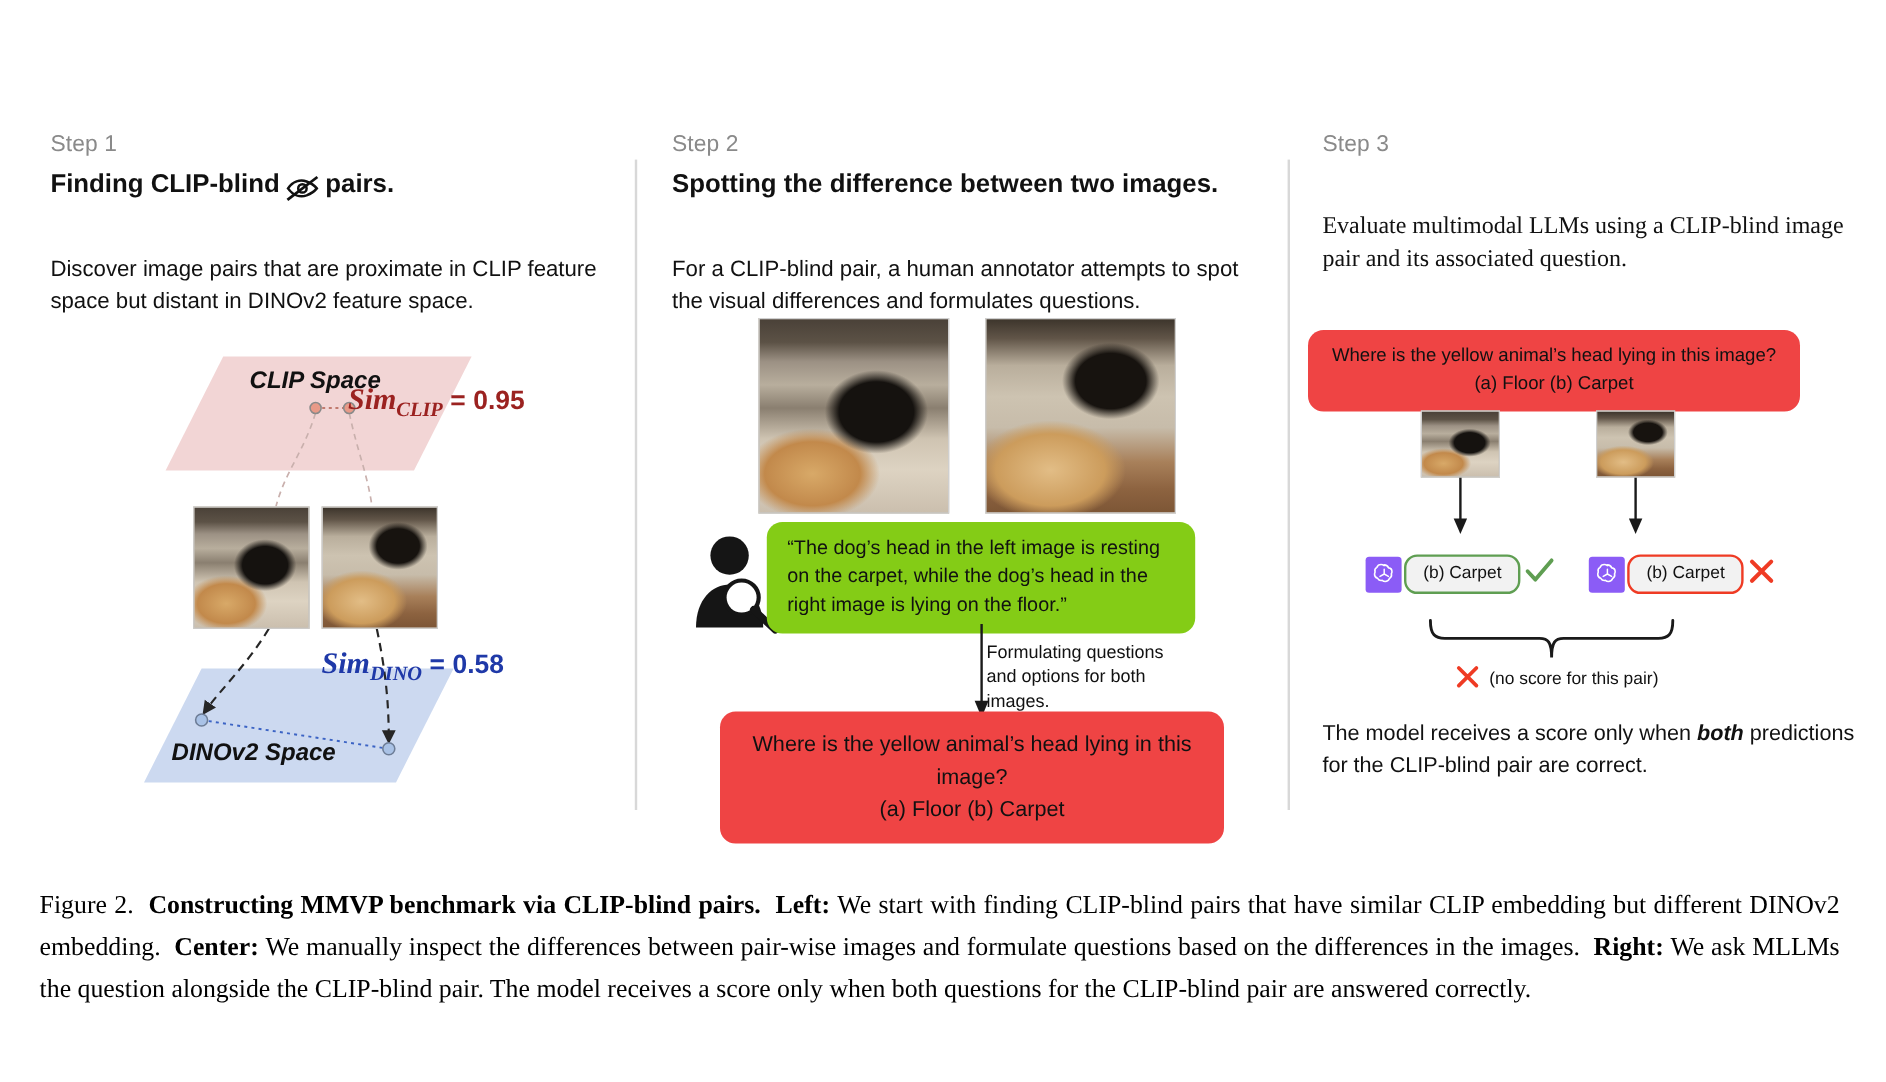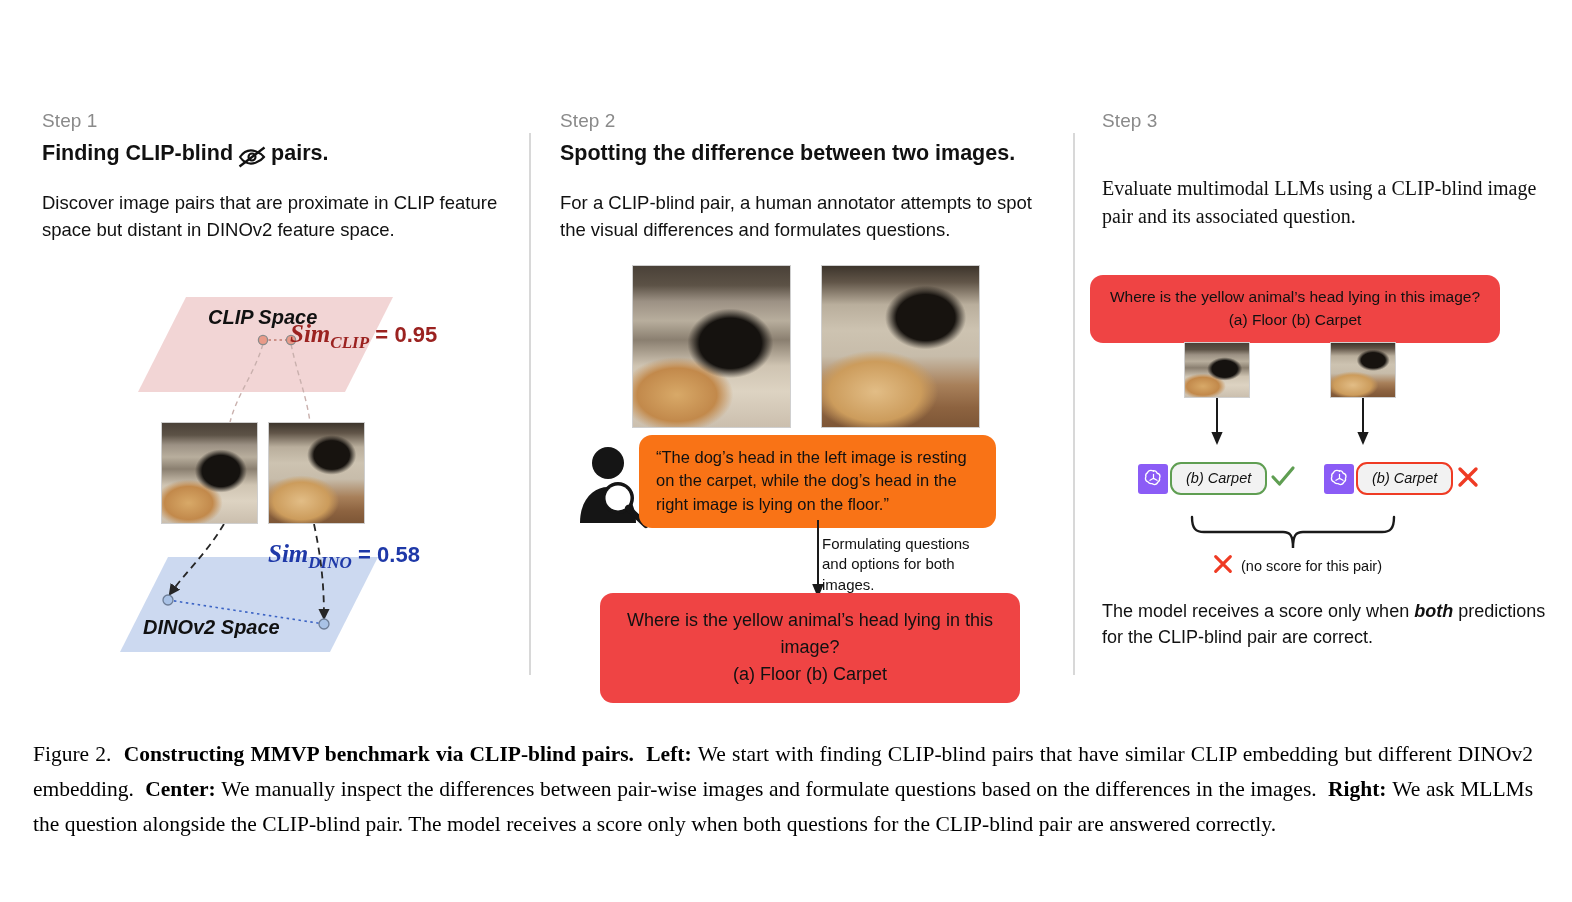--- a/index.html
+++ b/index.html
@@ -24,21 +24,21 @@
   #div1 { left: 529px; }
   #div2 { left: 1073px; }
 
   .step-label {
     font-size: 19px; color: #8a8a8a; letter-spacing: .1px;
     margin-bottom: 9px;
   }
   .step-head {
     font-size: 21.5px; font-weight: bold; color: #111;
     display: flex; align-items: center; gap: 4px;
-    margin-bottom: 24px; white-space: nowrap;
+    margin-bottom: 45px; white-space: nowrap;
   }
   .step-body {
     font-size: 18.5px; color: #111; line-height: 1.45;
   }
   .serif-body {
     font-family: "Liberation Serif", serif;
     font-size: 20px; line-height: 1.38; color: #111; margin-top: 43px;
   }
 
   .eye-slash-icon { display:inline-block; width: 30px; height: 24px; position: relative; top: 3px; }
@@ -88,21 +88,21 @@
       #bdb2a0;
   }
 
   
   #photos2 { position: absolute; left: 72px; top: 155px; display: flex; gap: 30px; }
   #photos2 .thumb { position: relative; width: 159px; height: 163px; }
 
   #annotator { position: absolute; left: 14px; top: 333px; width: 86px; height: 86px; }
 
   .bubble {
-    position: absolute; background: #f97316; border-radius: 13px;
+    position: absolute; background: #84cc16; border-radius: 13px;
     padding: 11px 15px 12px 17px;
     font-size: 16.5px; line-height: 1.42; color: #111;
   }
   #bubble2 { left: 79px; top: 325px; width: 357px; }
 
   #arrow-note {
     position: absolute; left: 262px; top: 424px;
     font-size: 15px; line-height: 1.35; color: #111; width: 175px;
   }
 
@@ -117,21 +117,21 @@
 
   
   #qbox3 {
     position: absolute; left: -12px; top: 165px; width: 410px;
     padding: 11px 10px 12px; font-size: 15.5px; line-height: 1.46;
   }
   #photos3 { position: absolute; left: 76px; top: 232px; width: 310px; height: 70px; }
   #photos3 .thumb { position: absolute; width: 66px; height: 56px; top: 0; }
 
   .answer-row { position: absolute; top: 352px; left: 36px; width: 390px; height: 50px; }
-  .answer-group { position: absolute; display: flex; align-items: center; font-style: italic; }
+  .answer-group { position: absolute; display: flex; align-items: center; }
   .oai-logo {
     width: 30px; height: 30px; background: #8b5cf6;
     border-radius: 3px; display: flex; align-items: center; justify-content: center;
     flex: 0 0 auto;
   }
   .ans-bubble {
     position: relative; margin-left: 2px;
     border: 2.6px solid #5f9e52; background: #f2f2f2;
     border-radius: 11px; padding: 6px 14px 7px;
     font-size: 14.5px; color: #111; white-space: nowrap;

